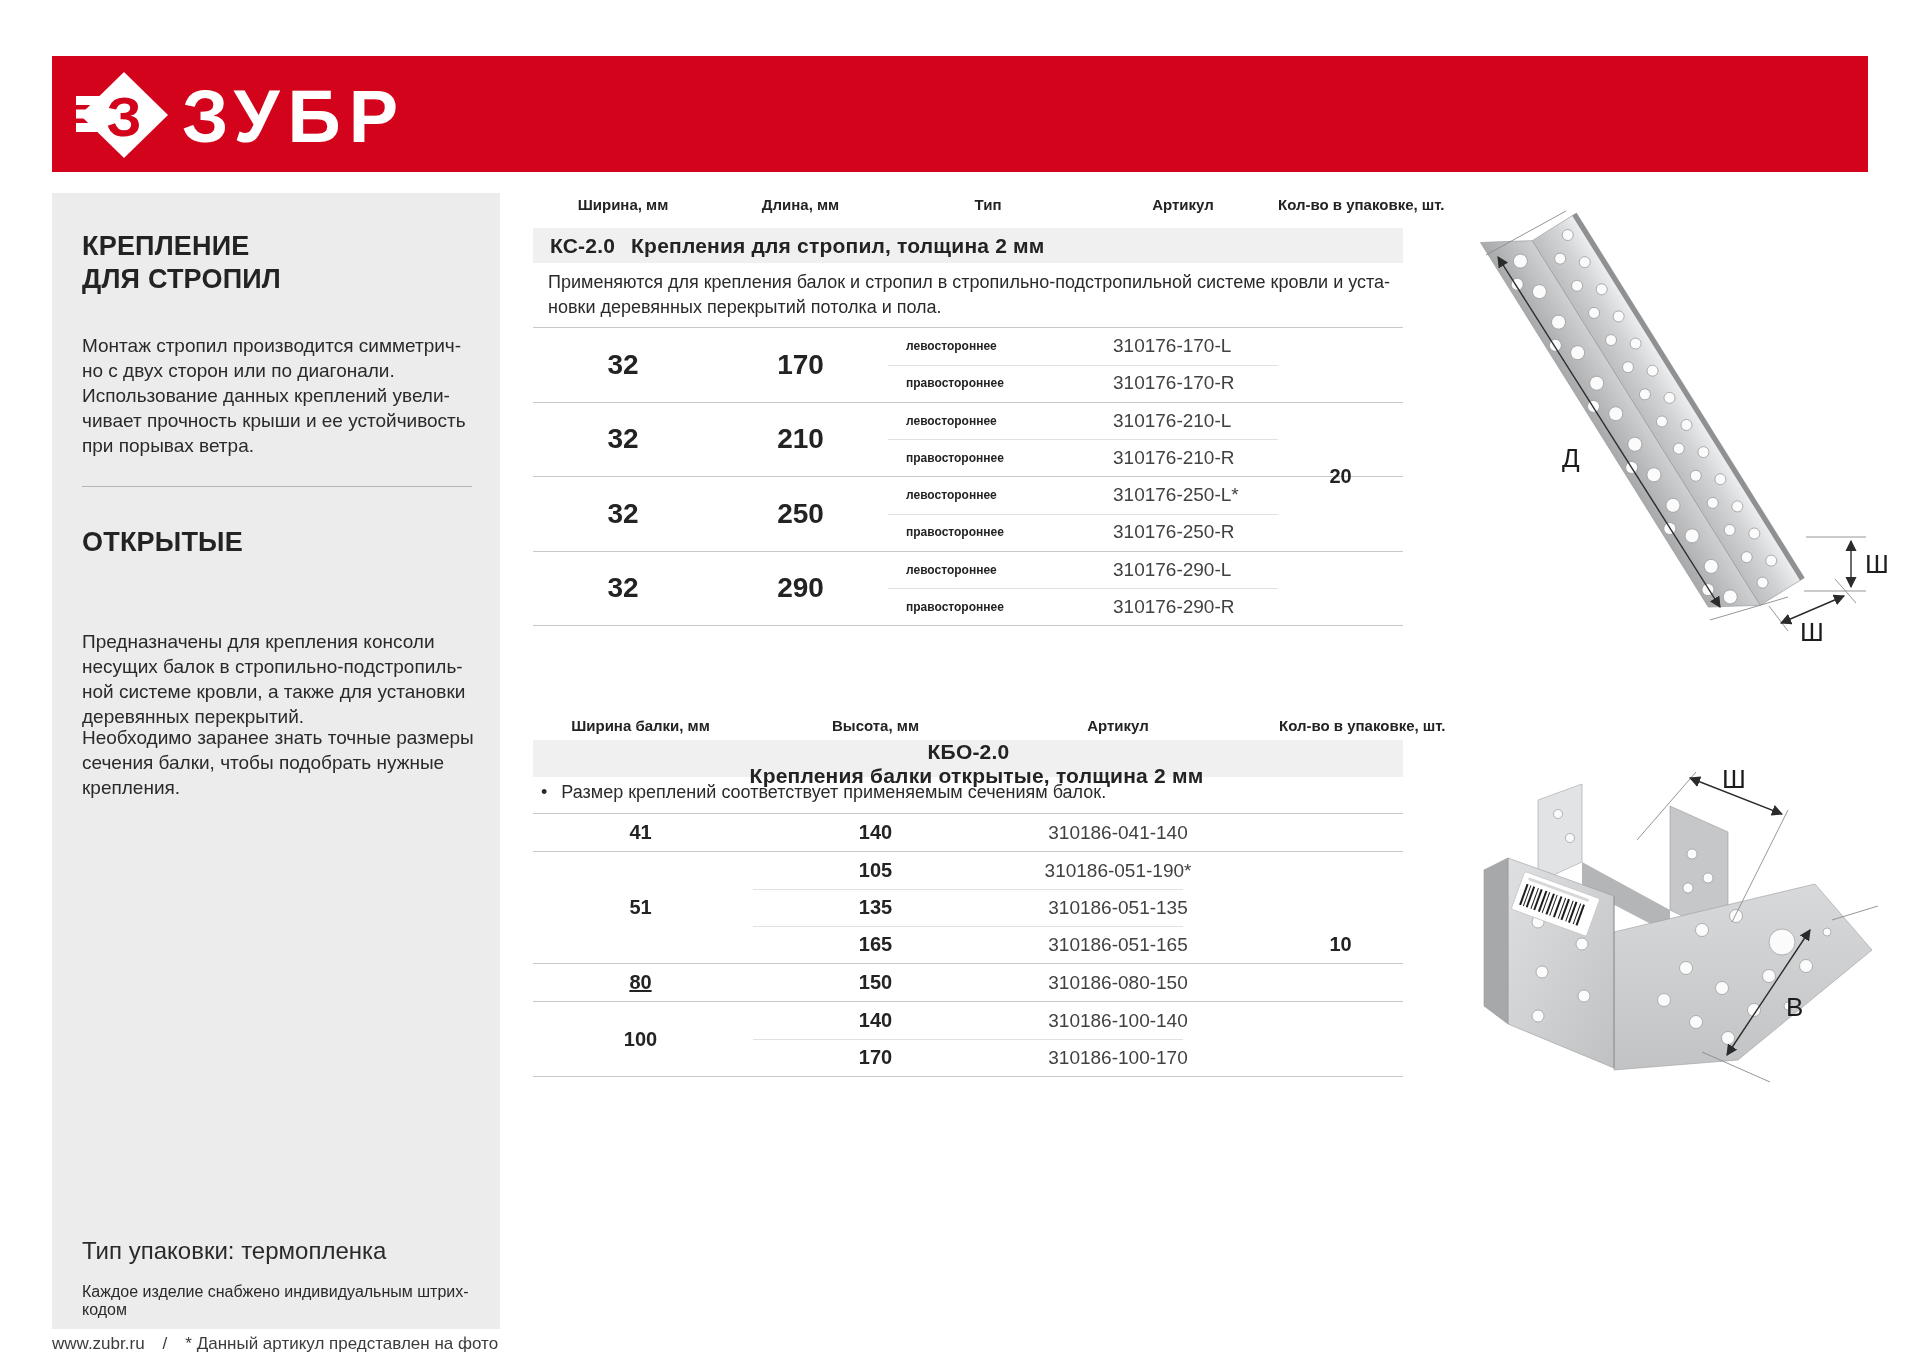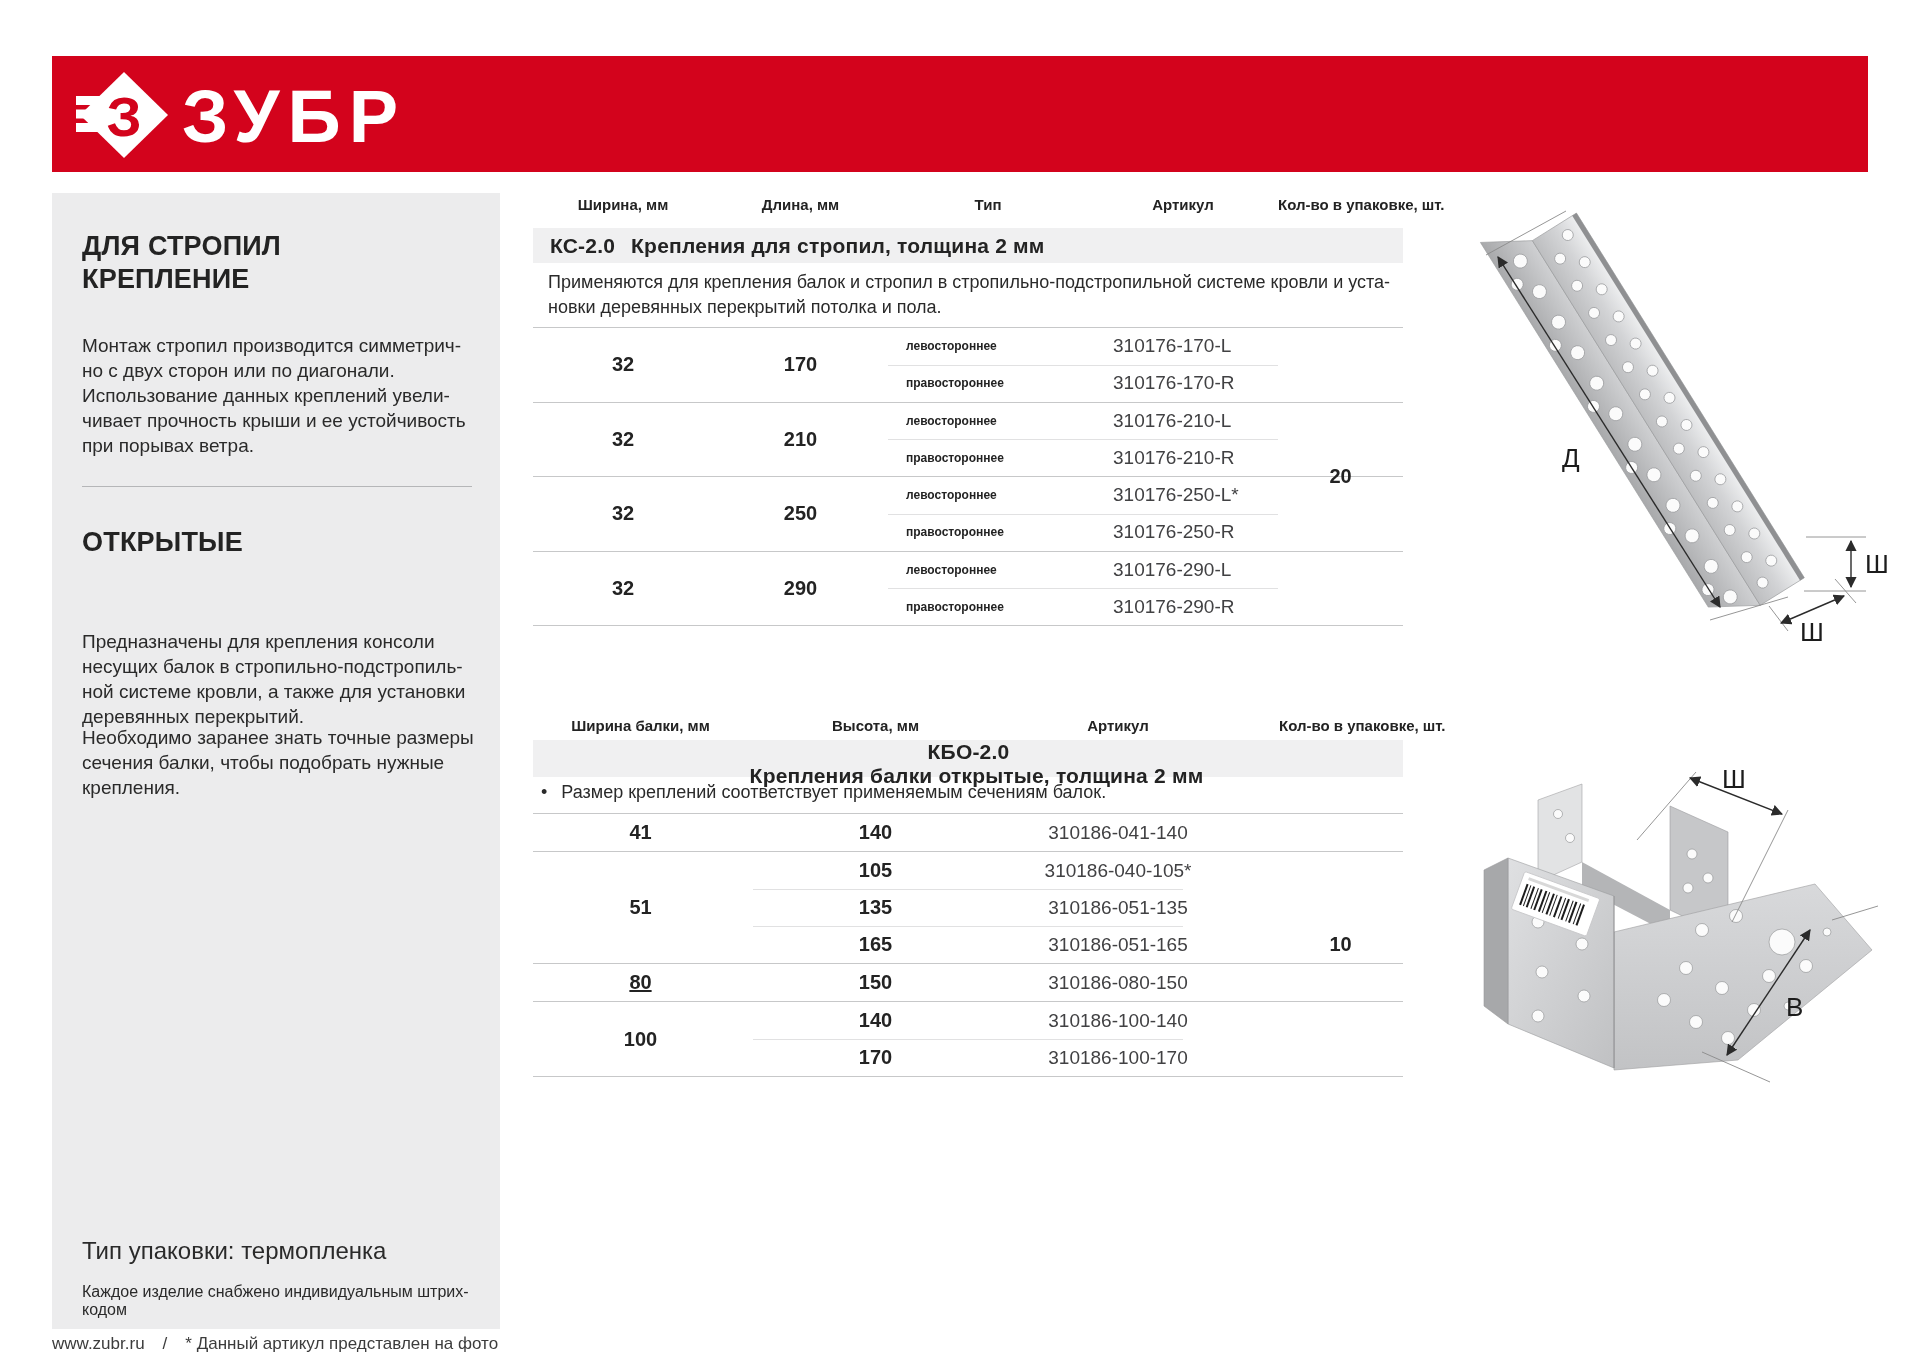--- a/index.html
+++ b/index.html
@@ -50,21 +50,21 @@
   .rows{position:absolute;left:0;width:870px;display:flex;flex-direction:column;border-bottom:1px solid var(--line-strong);}
   .pack-qty{position:absolute;left:745px;width:125px;top:0;bottom:0;display:flex;align-items:center;justify-content:center;font-weight:700;font-size:20px;}
   
   #t1{top:190px;height:450px;}
   #t1 .tbl-headers{grid-template-columns:180px 175px 200px 190px 125px;}
   #t1 .sec-bar{top:38px;height:35px;}
   #t1 .desc{top:80px;}
   #t1 .rows{top:137px;height:299px;}
   .t1-group{position:relative;flex:1;display:grid;grid-template-columns:180px 175px 200px 190px 125px;grid-template-rows:1fr 1fr;border-top:1px solid var(--line-strong);}
   .t1-group .cell{display:flex;align-items:center;}
-  .t1-group .num{justify-content:center;font-weight:700;font-size:20px;}
+  .t1-group .num{justify-content:center;font-weight:700;font-size:28px;}
   .t1-group .w{grid-area:1/1/3/2;}
   .t1-group .l{grid-area:1/2/3/3;}
   .t1-group .ty{padding-left:18px;font-weight:700;font-size:12px;text-align:center;}
   .t1-group .ar{padding-left:25px;font-size:19px;color:var(--art);}
   .t1-group .ty.r1{grid-area:1/3/2/4;} .t1-group .ar.r1{grid-area:1/4/2/5;}
   .t1-group .ty.r2{grid-area:2/3/3/4;} .t1-group .ar.r2{grid-area:2/4/3/5;}
   .t1-group .subsep{position:absolute;left:355px;width:390px;top:50%;height:1px;background:var(--line-soft);}
   
   #t2{top:712px;height:370px;}
   #t2 .tbl-headers{grid-template-columns:215px 255px 230px 170px;height:26px;}
@@ -93,22 +93,22 @@
       <rect x="0" y="43.5" width="60" height="9" fill="#fff"></rect>
       <rect x="0" y="57" width="46" height="9" fill="#fff"></rect>
       <polygon points="48,6 92,49 48,92 4,49" fill="#fff"></polygon>
       <text x="48" y="70" text-anchor="middle" font-size="56" font-weight="bold" fill="#d3031c">З</text>
       <text x="106" y="76" font-size="74" font-weight="bold" letter-spacing="8" fill="#ffffff">ЗУБР</text>
     </svg>
   </div>
 
   <div class="sidebar">
     <div class="sb-title t1">
+        <div>КРЕПЛЕНИЕ</div>
         <div>ДЛЯ СТРОПИЛ</div>
-        <div>КРЕПЛЕНИЕ</div>
       </div>
     <div class="sb-body p1">
         <div>Монтаж стропил производится симметрич-</div>
         <div>но с двух сторон или по диагонали.</div>
         <div>Использование данных креплений увели-</div>
         <div>чивает прочность крыши и ее устойчивость</div>
         <div>при порывах ветра.</div>
       </div>
     <div class="sb-divider"></div>
     <div class="sb-title t2">
@@ -203,21 +203,21 @@
     </div>
     <div class="rows" id="t2-rows">
       <div class="t2-group" style="flex: 1 1 0%; grid-template-rows: repeat(1, 1fr);">
           <div class="cell num" style="grid-area: 1 / 1 / span 1;">41</div>
           <div class="cell num" style="grid-area: 1 / 2;">140</div>
           <div class="cell ar" style="grid-area: 1 / 3;">310186-041-140</div>
         </div>
         <div class="t2-group" style="flex: 3 1 0%; grid-template-rows: repeat(3, 1fr);">
           <div class="cell num" style="grid-area: 1 / 1 / span 3;">51</div>
           <div class="cell num" style="grid-area: 1 / 2;">105</div>
-          <div class="cell ar" style="grid-area: 1 / 3;">310186-040-105*</div>
+          <div class="cell ar" style="grid-area: 1 / 3;">310186-051-190*</div>
           <div class="cell num" style="grid-area: 2 / 2;">135</div>
           <div class="cell ar" style="grid-area: 2 / 3;">310186-051-135</div>
           <div class="subsep2" style="top: 33.3333%;"></div>
           <div class="cell num" style="grid-area: 3 / 2;">165</div>
           <div class="cell ar" style="grid-area: 3 / 3;">310186-051-165</div>
           <div class="subsep2" style="top: 66.6667%;"></div>
         </div>
         <div class="t2-group" style="flex: 1 1 0%; grid-template-rows: repeat(1, 1fr);">
           <div class="cell num" style="grid-area: 1 / 1 / span 1; text-decoration: underline;">80</div>
           <div class="cell num" style="grid-area: 1 / 2; text-align: right;">150</div>

